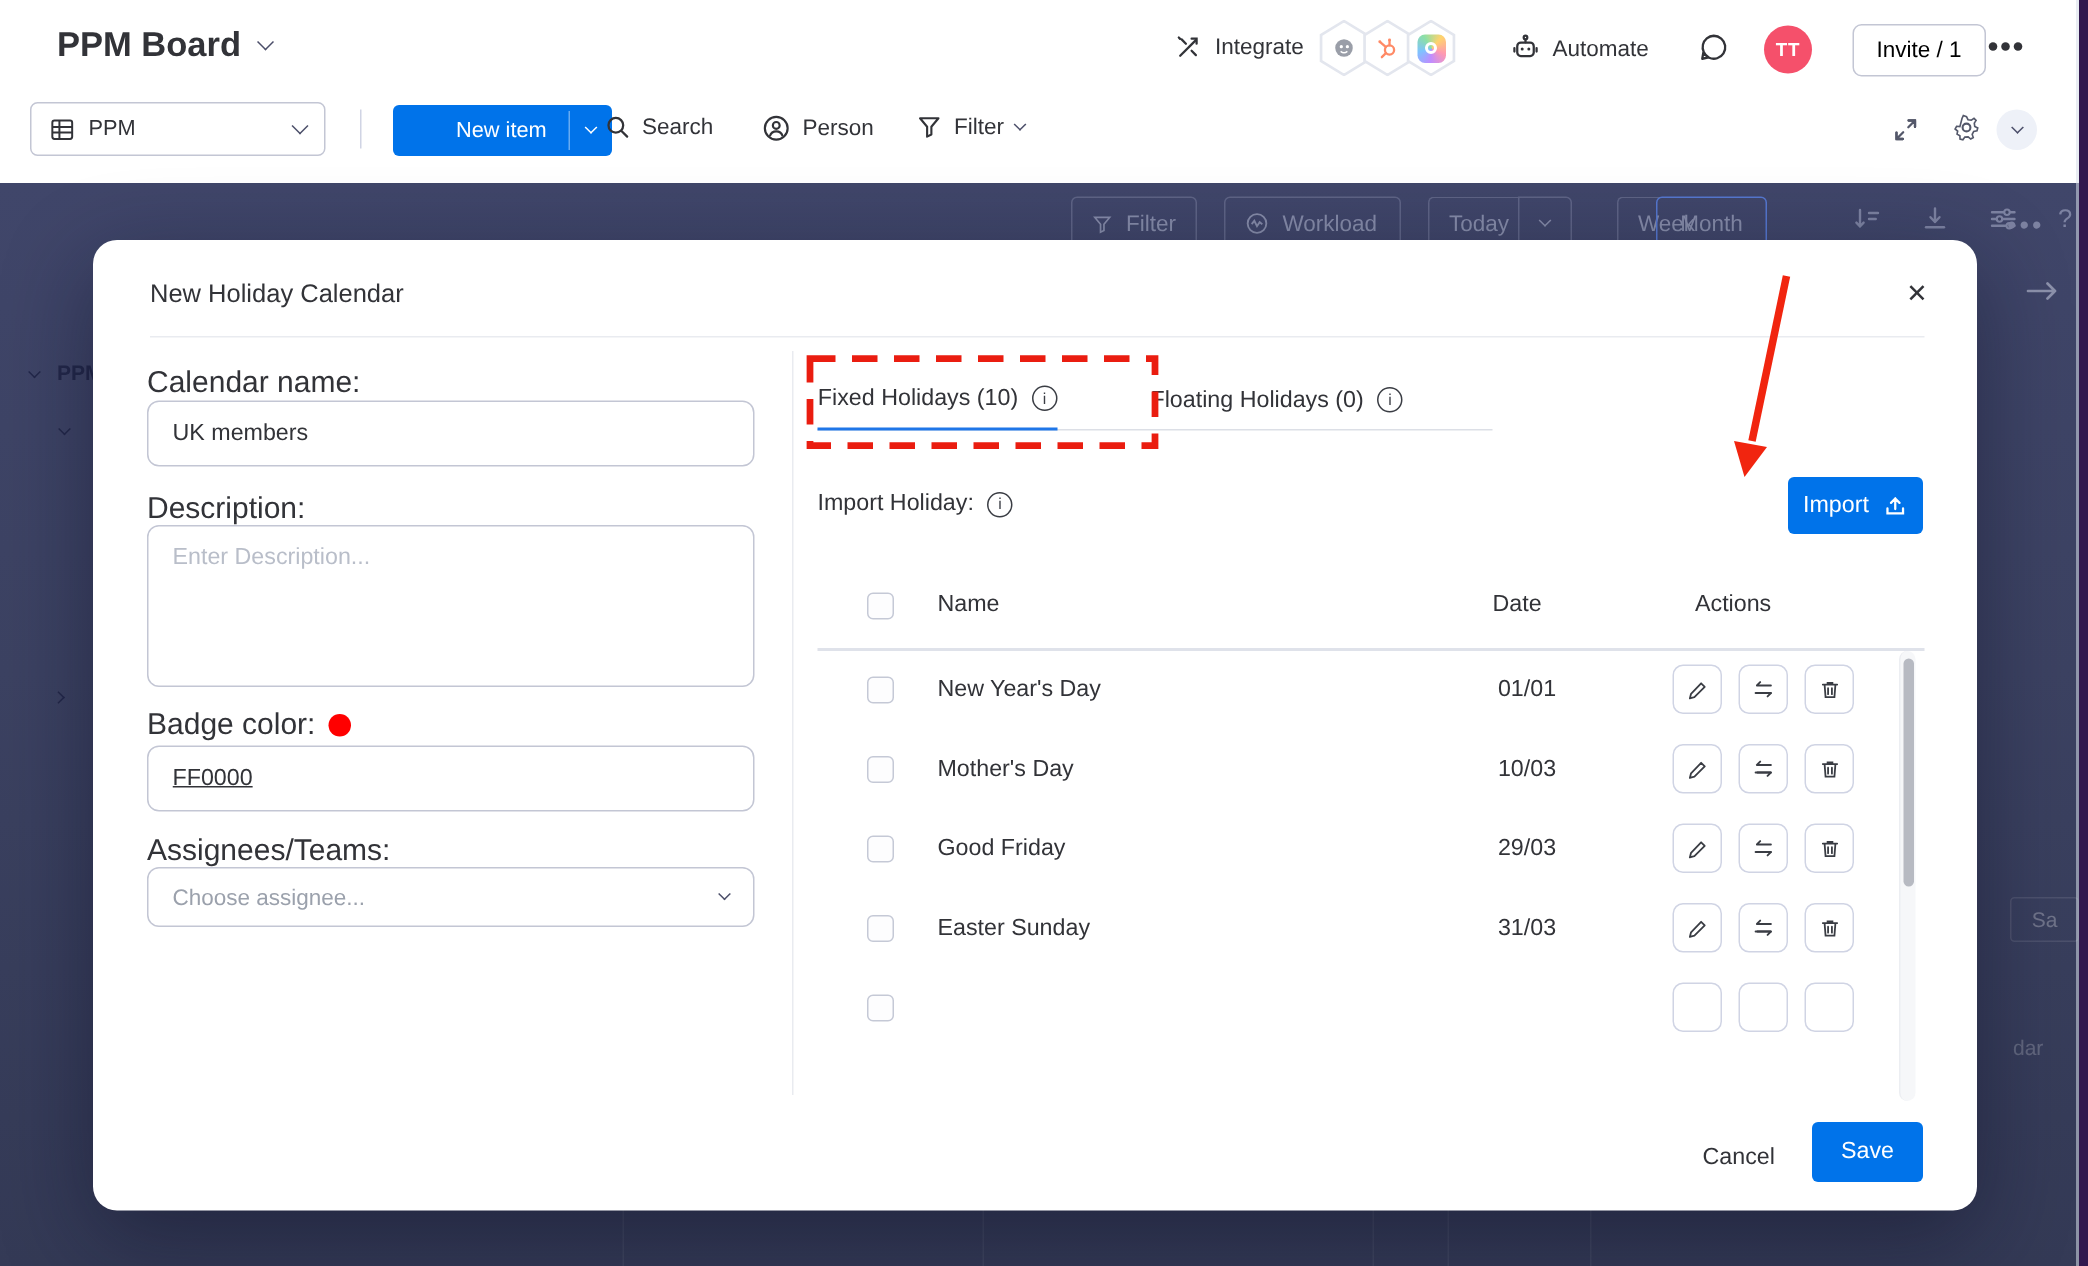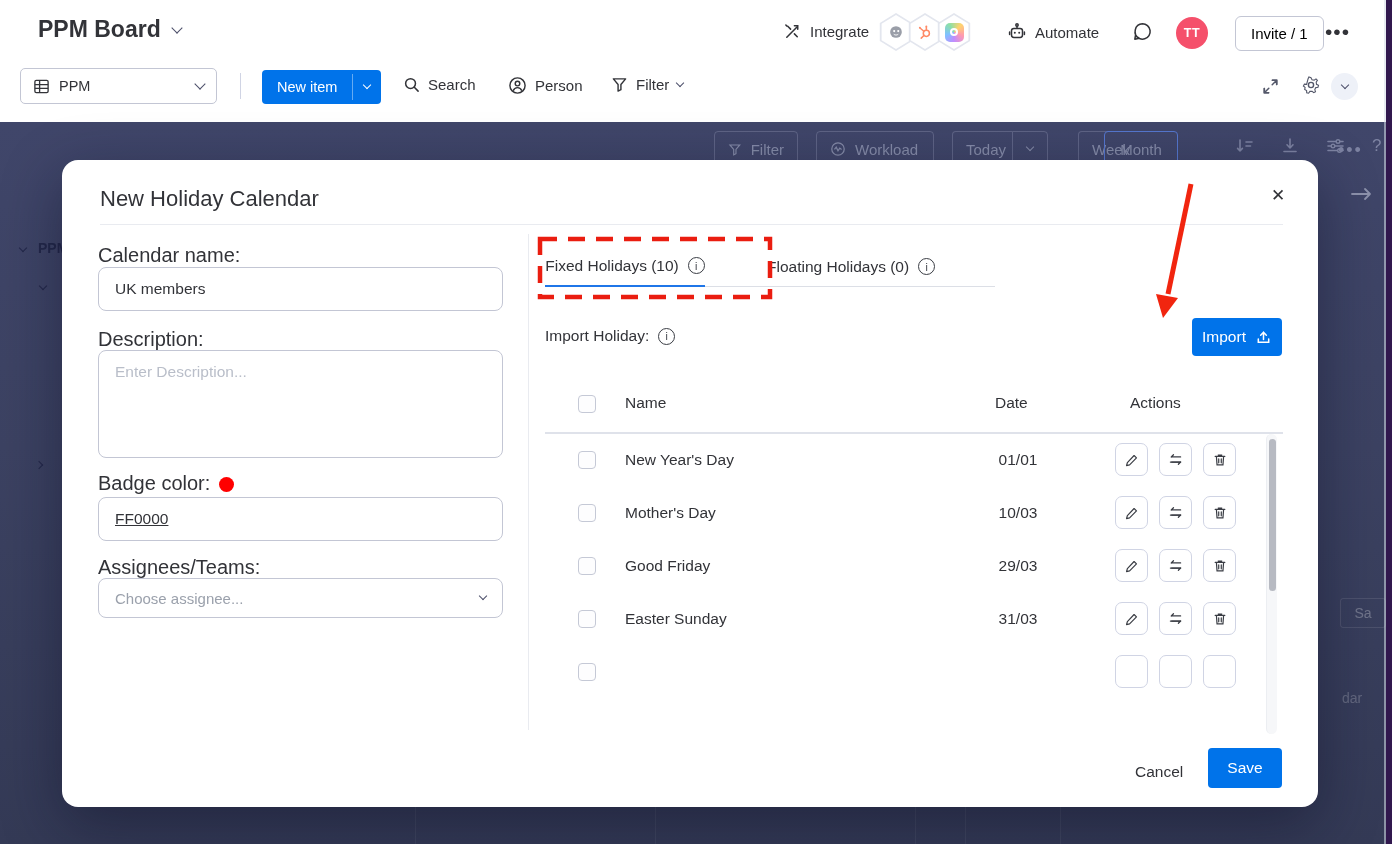--- a/index.html
+++ b/index.html
@@ -17,35 +17,35 @@
   .board-title { left:38px; top:16px; font-size:23px; font-weight:700; color:#323338; display:flex; align-items:center; gap:12px; }
   .hd-item { position:absolute; display:flex; align-items:center; gap:8px; font-size:15px; color:#323338; cursor:pointer; }
   .hex { width:36px; height:38px; clip-path:polygon(50% 0,95% 26%,95% 74%,50% 100%,5% 74%,5% 26%); background:#e3e6ee; display:flex; align-items:center; justify-content:center; }
   .hex .inner { width:32px; height:34px; clip-path:polygon(50% 0,95% 26%,95% 74%,50% 100%,5% 74%,5% 26%); background:#fff; display:flex; align-items:center; justify-content:center; }
   .avatar { width:32px; height:32px; border-radius:50%; background:#f5506b; color:#fff; font-size:12.5px; font-weight:700; display:flex; align-items:center; justify-content:center; letter-spacing:.5px; }
   .invite-btn { padding:8px 15px; border:1px solid #c3c6d4; border-radius:6px; font-size:15px; background:#fff; cursor:pointer; }
   .dots { font-size:21px; letter-spacing:1px; color:#323338; line-height:10px; }
 
   .board-select { left:20px; top:68px; width:197px; height:36px; border:1px solid #c3c6d4; border-radius:5px; display:flex; align-items:center; gap:9px; padding:0 12px; font-size:14.5px; cursor:pointer; background:#fff; }
   .vsep { width:1px; height:26px; background:#d0d4e4; }
-  .newitem { left:262px; top:70px; height:34px; border-radius:4px; background:#0073ea; color:#fff; display:flex; align-items:stretch; overflow:hidden; cursor:pointer; }
+  .newitem { left:262px; top:70px; height:34px; border-radius:4px; background:#0073ea; color:#fff; display:flex; align-items:stretch; overflow:hidden; cursor:pointer;padding-left:27px; }
   .newitem .lbl { padding:0 15px; display:flex; align-items:center; font-size:14.5px; }
   .newitem .split { width:1px; background:rgba(255,255,255,.4); margin:4px 0; }
   .newitem .dd { width:28px; display:flex; align-items:center; justify-content:center; }
   .circle-btn { width:27px; height:27px; border-radius:50%; background:#eef1f8; display:flex; align-items:center; justify-content:center; color:#4b4e69; cursor:pointer; }
 
   
   #overlay { position:absolute; left:0; top:122px; width:1392px; height:722px; background:linear-gradient(180deg,#40466a 0%,#3c4262 45%,#343a56 100%); }
   .dim-btn { position:absolute; top:9px; height:36px; border:1px solid rgba(138,144,175,.42); border-radius:4px; display:flex; align-items:center; gap:9px; padding:0 13px; color:#868ca9; font-size:15px; }
   .dim-icon { position:absolute; top:14px; color:#7d83a2; }
   .frag { position:absolute; color:#262b48; }
 
   
   #modal { position:absolute; left:62px; top:160px; width:1256px; height:647px; background:#fff; border-radius:16px; box-shadow:0 18px 60px rgba(10,14,35,.45); z-index:10; }
-  .m-title { left:38px; top:26px; font-size:22px; color:#323338; }
+  .m-title { left:38px; top:26px; font-size:17px; color:#323338; }
   .m-close { right:28px; top:23px; font-size:17px; color:#323338; cursor:pointer; width:24px; height:24px; display:flex; align-items:center; justify-content:center; }
   .m-divider { left:38px; top:64px; width:1183px; height:1px; background:#e9ebf0; }
   .v-divider { left:466px; top:74px; width:1px; height:496px; background:#e9ebf0; }
 
   .f-label { position:absolute; left:36px; font-size:20px; color:#323338; }
   .f-input { position:absolute; left:36px; width:405px; height:44px; border:1px solid #c3c6d4; border-radius:8px; padding:0 16px; font-size:15.5px; color:#323338; font-family:"Liberation Sans",sans-serif; outline:none; background:#fff; }
   .f-textarea { position:absolute; left:36px; top:190px; width:405px; height:108px; border:1px solid #c3c6d4; border-radius:8px; padding:12px 16px; font-size:15.5px; font-family:"Liberation Sans",sans-serif; resize:none; outline:none; }
   .f-textarea::placeholder, .f-input::placeholder { color:#b9bec9; }
   .dot-badge { display:inline-block; width:15px; height:15px; border-radius:50%; background:#ff0000; vertical-align:-2px; margin-left:9px; }
   .f-select { position:absolute; left:36px; top:418px; width:405px; height:40px; border:1px solid #c3c6d4; border-radius:8px; display:flex; align-items:center; justify-content:space-between; padding:0 16px; cursor:pointer; background:#fff; }

